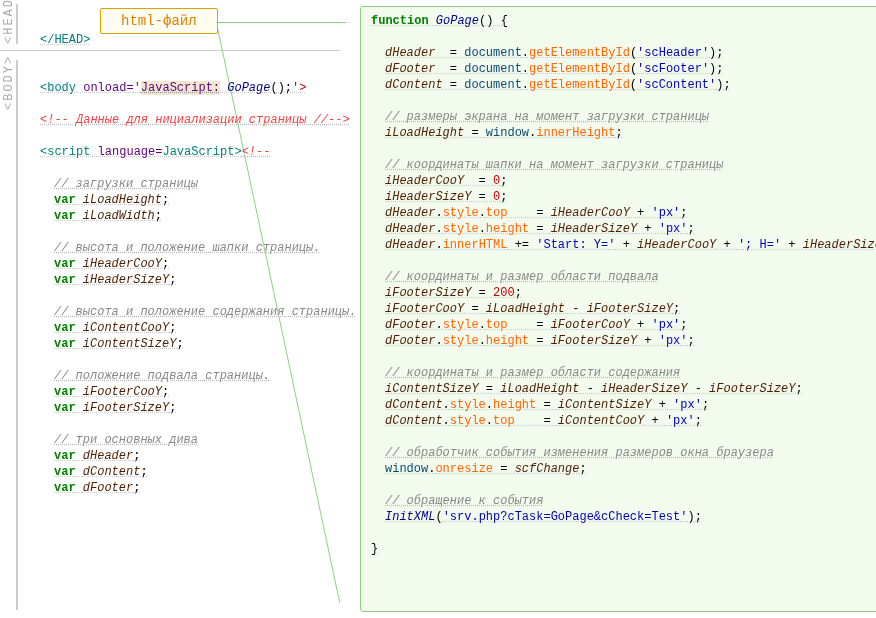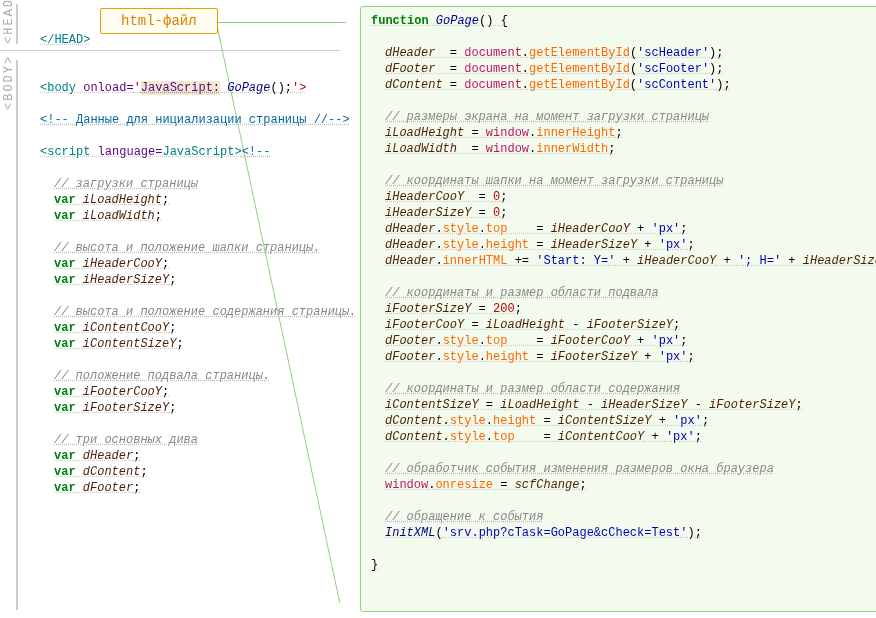--- a/index.html
+++ b/index.html
@@ -72,25 +72,25 @@
     border-radius: 3px;
     padding: 6px 10px;
     line-height: 16px;
   }
   .blank { height: 16px; }
   .c-tag { color: #008080; }
   .c-attr { color: #5f0080; }
   .c-attr-js { color: #5f0080; background: #f2e8d0; text-decoration: underline dotted #999; }
   .c-str { color: #c00000; }
   .c-func { color: #000080; font-style: italic; }
-  .c-comment-html { color: #0369a1; text-decoration: underline dotted #bbb; }
+  .c-comment-html { color: #ef4444; font-style: italic; text-decoration: underline dotted #bbb; }
   .c-comment-js { color: #888; font-style: italic; text-decoration: underline dotted #bbb; text-align: center; }
   .c-kw { color: #008000; font-weight: bold; }
   .c-var { color: #4d1e00; font-style: italic; }
-  .c-obj { color: #be185d; }
+  .c-obj { color: #0c4a6e; }
   .c-method { color: #ff6600; }
   .c-lit { color: #0000b0; }
   .c-num { color: #c00000; }
   .c-jsname { color: #008080; }
   .c-plain { color: #000; }
   .row { white-space: pre; text-decoration: underline dotted #ccc; }
   .ind1 { padding-left: 14px; }
   .reg { position: absolute; top: 22px; left: 216px; width: 130px; height: 10px; border-top: 1px solid #8fd080; }
   .reg::before { content: ""; position: absolute; left: 0; top: 0; height: 580px; width: 1px; border-left: 1px solid #8fd080; transform: skewX(12deg); transform-origin: top left; }
 </style>
@@ -140,21 +140,20 @@
 
 <div class="right-pane">
   <div class="row"><span class="c-kw">function</span> <span class="c-func">GoPage</span><span class="c-plain">() {</span></div>
   <div class="blank"></div>
   <div class="row ind1"><span class="c-var">dHeader</span>  = <span class="c-obj">document</span>.<span class="c-method">getElementById</span>(<span class="c-lit">'scHeader'</span>);</div>
   <div class="row ind1"><span class="c-var">dFooter</span>  = <span class="c-obj">document</span>.<span class="c-method">getElementById</span>(<span class="c-lit">'scFooter'</span>);</div>
   <div class="row ind1"><span class="c-var">dContent</span> = <span class="c-obj">document</span>.<span class="c-method">getElementById</span>(<span class="c-lit">'scContent'</span>);</div>
   <div class="blank"></div>
   <div class="row ind1"><span class="c-comment-js">// размеры экрана на момент загрузки страницы</span></div>
   <div class="row ind1"><span class="c-var">iLoadHeight</span> = <span class="c-obj">window</span>.<span class="c-method">innerHeight</span>;</div>
-  <div class="row ind1"><span class="c-var">iLoadWidth</span>  = <span class="c-obj">window</span>.<span class="c-method">innerWidth</span>;</div>
   <div class="blank"></div>
   <div class="row ind1"><span class="c-comment-js">// координаты шапки на момент загрузки страницы</span></div>
   <div class="row ind1"><span class="c-var">iHeaderCooY</span>  = <span class="c-num">0</span>;</div>
   <div class="row ind1"><span class="c-var">iHeaderSizeY</span> = <span class="c-num">0</span>;</div>
   <div class="row ind1"><span class="c-var">dHeader</span>.<span class="c-method">style</span>.<span class="c-method">top</span>    = <span class="c-var">iHeaderCooY</span> + <span class="c-lit">'px'</span>;</div>
   <div class="row ind1"><span class="c-var">dHeader</span>.<span class="c-method">style</span>.<span class="c-method">height</span> = <span class="c-var">iHeaderSizeY</span> + <span class="c-lit">'px'</span>;</div>
   <div class="row ind1"><span class="c-var">dHeader</span>.<span class="c-method">innerHTML</span> += <span class="c-lit">'Start: Y='</span> + <span class="c-var">iHeaderCooY</span> + <span class="c-lit">'; H='</span> + <span class="c-var">iHeaderSizeY</span>;</div>
   <div class="blank"></div>
   <div class="row ind1"><span class="c-comment-js">// координаты и размер области подвала</span></div>
   <div class="row ind1"><span class="c-var">iFooterSizeY</span> = <span class="c-num">200</span>;</div>

